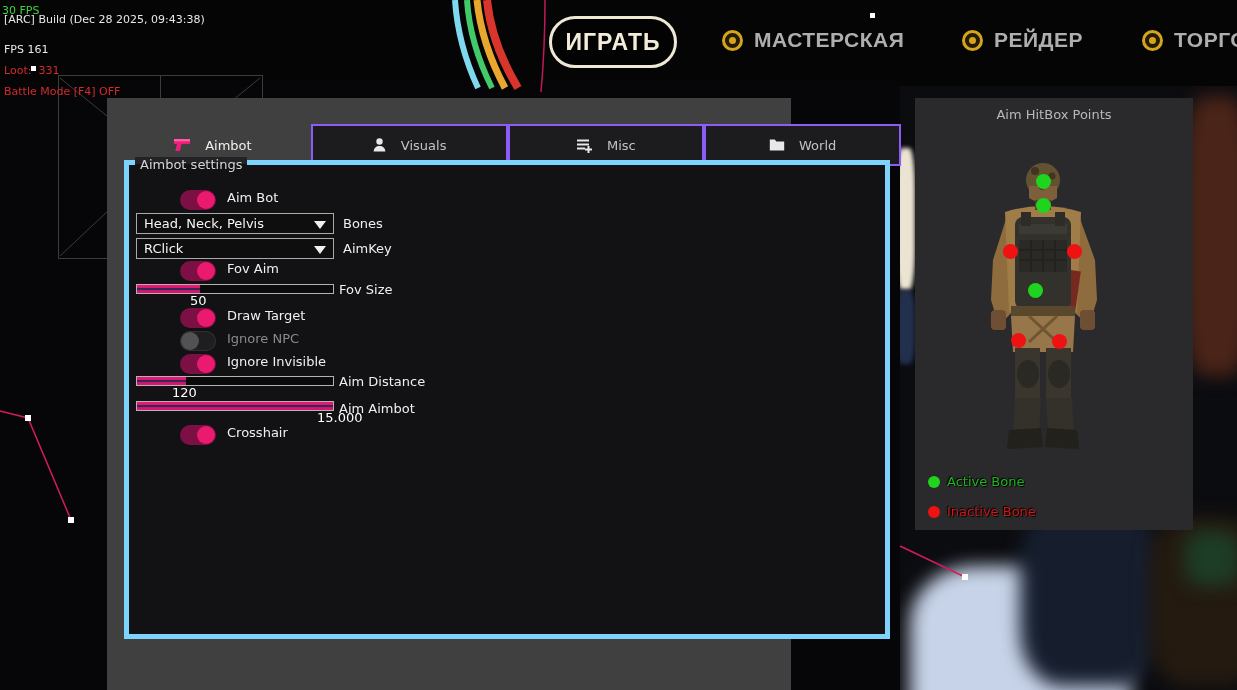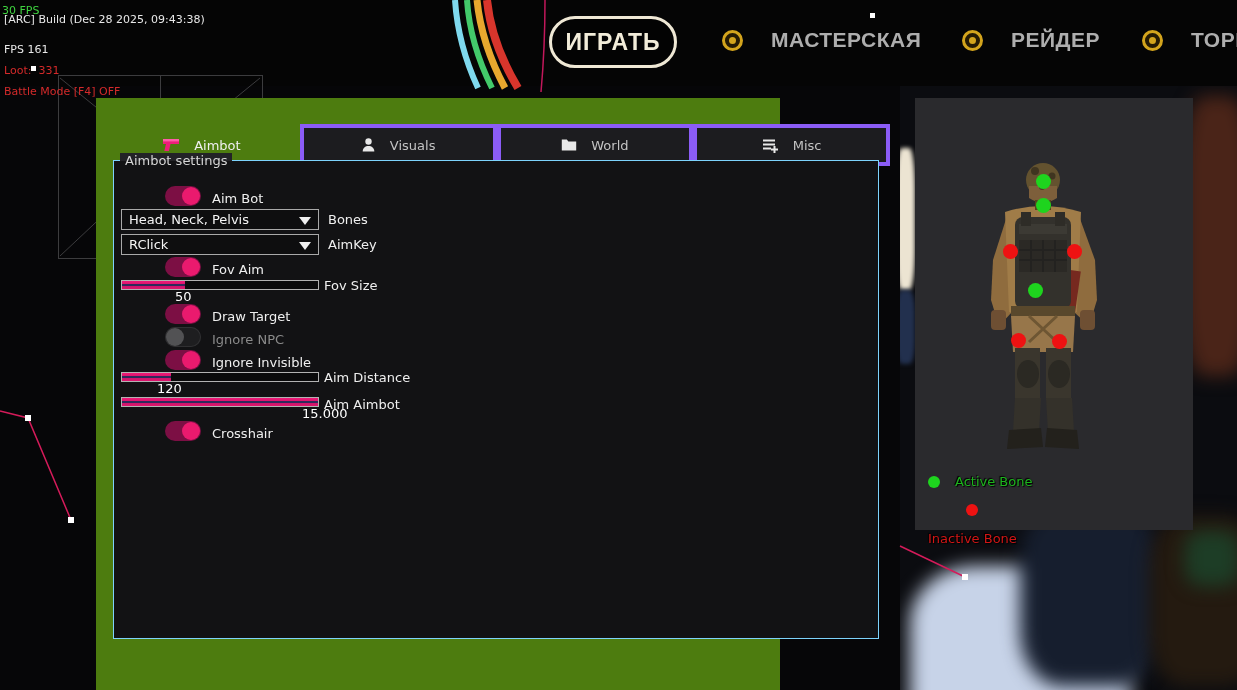--- a/index.html
+++ b/index.html
@@ -22,42 +22,42 @@
   .hud-red{color:#d42a2a;}
   #hud .l1{margin-top:10px;}
   #hud .l2{margin-top:10px;}
   #hud .l3{margin-top:1px;}
 
   
   #play-btn{left:549px;top:16px;width:128px;height:52px;border:3px solid #efe8d5;
     border-radius:28px;color:#f2ecd9;font-size:23px;font-weight:bold;
     display:flex;align-items:center;justify-content:center;letter-spacing:1px;
     font-family:"Liberation Sans",sans-serif;background:rgba(0,0,0,.25);box-sizing:border-box;}
-  .menu-item{top:28px;display:flex;align-items:center;gap:28px;color:#aeaeae;
+  .menu-item{top:28px;display:flex;align-items:center;gap:11px;color:#aeaeae;
     font-size:21px;font-weight:bold;font-family:"Liberation Sans",sans-serif;letter-spacing:.5px;}
   .coin{width:21px;height:21px;border-radius:50%;border:3px solid #d3a41d;background:#241a04;
     box-sizing:border-box;position:relative;flex:0 0 auto;}
   .coin::after{content:"";position:absolute;left:4px;top:4px;width:7px;height:7px;border-radius:50%;background:#d3a41d;}
 
   
-  #panel{left:96px;top:98px;width:684px;height:592px;background:#4d7c0f;}
+  #panel{left:107px;top:98px;width:684px;height:592px;background:#404040;}
   #tabs{left:7px;top:26px;width:787px;height:42px;display:flex;}
   .tab{width:196.75px;height:42px;display:flex;align-items:center;justify-content:center;
        gap:14px;font-size:13px;color:#c3c3c3;box-sizing:border-box;cursor:pointer;}
-  .tab.boxed{border:4px solid #8b5cf6;background:#1c1c1f;}
+  .tab.boxed{border:2px solid #8b5cf6;background:#1c1c1f;}
   .tab.active{color:#efefef;}
   .tab svg{display:block;}
 
-  #fieldset{left:17px;top:62px;width:766px;height:479px;border:1px solid #7dd3fc;
+  #fieldset{left:17px;top:62px;width:766px;height:479px;border:5px solid #7dd3fc;
             background:#121214;box-sizing:border-box;}
   #fieldset-legend{position:absolute;left:6px;top:-8px;padding:0 5px;font-size:13px;color:#d6d6d6;
             background:linear-gradient(180deg,#232327 50%,#121214 50%);}
 
   .ctl{position:absolute;left:7px;}
-  .toggle-row{display:flex;align-items:flex-end;height:20px;padding-left:44px;}
+  .toggle-row{display:flex;align-items:flex-start;height:20px;padding-left:44px;}
   .toggle{width:36px;height:20px;border-radius:10px;background:#7c0f44;position:relative;cursor:pointer;}
   .toggle .knob{position:absolute;right:1px;top:1px;width:18px;height:18px;border-radius:50%;background:#ea1a6e;}
   .toggle.off{background:#1e1e20;box-shadow:inset 0 0 0 1px #303032;}
   .toggle.off .knob{left:1px;right:auto;background:#525254;}
   .toggle-label{margin-left:11px;font-size:13px;color:#efefef;}
   .toggle-label.dim{color:#8a8a8a;}
 
   .dd-row{display:flex;align-items:center;}
   .dropdown{width:198px;height:21px;background:#0e0e0f;border:1px solid #a9a9a9;box-sizing:border-box;
     display:flex;align-items:center;color:#f5f5f5;font-size:13px;padding:0 7px;cursor:pointer;position:relative;}
@@ -70,21 +70,21 @@
   .slider .fill{height:100%;
     background:linear-gradient(180deg,#ee1a78 0%,#de156e 34%,#2e2a5c 35%,#2e2a5c 66%,#cf156b 68%,#de156e 100%);}
   .slider-value{position:absolute;top:9px;width:44px;text-align:left;font-size:13px;color:#fff;}
   .slider-label{position:absolute;left:203px;top:-2px;font-size:13px;color:#efefef;white-space:nowrap;}
 
   
   #hitbox{left:915px;top:98px;width:278px;height:432px;background:#2a2a2d;}
   #hitbox-title{left:0;top:9px;width:278px;text-align:center;font-size:13px;color:#b8b8b8;}
   #character{left:70px;top:62px;}
   .hit-dot{position:absolute;width:15px;height:15px;border-radius:50%;cursor:pointer;}
-  .legend-row{left:13px;display:flex;align-items:center;gap:15px;font-size:13px;
+  .legend-row{left:13px;display:flex;align-items:center;gap:7px;font-size:13px;
     text-shadow:1px 1px 1px #000,-1px -1px 1px #000;}
   .legend-dot{width:12px;height:12px;border-radius:50%;flex:0 0 auto;}
 </style>
 </head>
 <body>
 
 <div id="topbar" class="abs"></div>
 
 <div id="bg-right" class="abs">
   <div class="blob" style="left:-4px;top:62px;width:19px;height:142px;background:#ece4d2;filter:blur(2px);"></div>
@@ -165,37 +165,37 @@
       <span>Aimbot</span>
     </div>
     <div class="tab boxed">
       <svg width="15" height="16" viewBox="0 0 16 16">
         <circle cx="8" cy="4.2" r="3.4" fill="#e8e8e8"></circle>
         <path d="M1.8 15 c0-4 2.8-6 6.2-6 s6.2 2 6.2 6 Z" fill="#e8e8e8"></path>
       </svg>
       <span>Visuals</span>
     </div>
     <div class="tab boxed">
-      <svg width="16" height="14" viewBox="0 0 16 14">
-        <path d="M0.8 1.5 h5 l1.6 2 h7.8 v9 h-14.4 Z" fill="#e8e8e8"></path>
-      </svg>
-      <span>World</span>
-    </div>
-    <div class="tab boxed">
       <svg width="17" height="15" viewBox="0 0 17 15">
         <g fill="#e8e8e8">
           <rect x="1" y="1.5" width="12" height="2"></rect>
           <rect x="1" y="5.5" width="12" height="2"></rect>
           <rect x="1" y="9.5" width="8" height="2"></rect>
           <rect x="11.5" y="8" width="2" height="7"></rect>
           <rect x="9" y="10.5" width="7" height="2"></rect>
         </g>
       </svg>
       <span>Misc</span>
     </div>
+    <div class="tab boxed">
+      <svg width="16" height="14" viewBox="0 0 16 14">
+        <path d="M0.8 1.5 h5 l1.6 2 h7.8 v9 h-14.4 Z" fill="#e8e8e8"></path>
+      </svg>
+      <span>World</span>
+    </div>
   </div>
 
   <div id="fieldset" class="abs">
     <span id="fieldset-legend">Aimbot settings</span>
 
     <div class="ctl toggle-row" style="top:25px;">
       <div class="toggle">
           <div class="knob"></div>
         </div>
       <span class="toggle-label">Aim Bot</span>
@@ -272,20 +272,21 @@
     <div class="ctl toggle-row" style="top:260px;">
       <div class="toggle">
           <div class="knob"></div>
         </div>
       <span class="toggle-label">Crosshair</span>
     </div>
   </div>
 </div>
 
 <div id="hitbox" class="abs">
+  <div id="hitbox-title" class="abs">Aim HitBox Points</div>
 
   <svg id="character" class="abs" width="120" height="290" viewBox="0 0 120 290">
 
     <path d="M22 56 L8 100 L6 140 L14 166 L27 152 L31 90 Z" fill="#8f6c3e"></path>
     <path d="M94 56 L110 100 L112 140 L104 166 L89 152 L85 90 Z" fill="#8f6c3e"></path>
     <rect x="6" y="150" width="15" height="20" rx="4" fill="#6e4f33"></rect>
     <rect x="95" y="150" width="15" height="20" rx="4" fill="#6e4f33"></rect>
 
     <path d="M20 52 Q58 40 96 52 L92 152 Q58 162 24 152 Z" fill="#a07c48"></path>
 
@@ -331,17 +332,17 @@
       <div class="hit-dot abs" style="left: 151.5px; top: 145.5px; background: rgb(238, 18, 18);"></div>
       <div class="hit-dot abs" style="left: 112.5px; top: 184.5px; background: rgb(30, 212, 30);"></div>
       <div class="hit-dot abs" style="left: 95.5px; top: 234.5px; background: rgb(238, 18, 18);"></div>
       <div class="hit-dot abs" style="left: 136.5px; top: 235.5px; background: rgb(238, 18, 18);"></div>
     </div>
 
   <div class="abs legend-row" style="top:376px;">
     <span class="legend-dot" style="background:#1ed41e;"></span>
     <span style="color:#1db41d;">Active Bone</span>
   </div>
-  <div class="abs legend-row" style="top:406px;flex-direction:column;">
+  <div class="abs legend-row" style="top:406px;">
     <span class="legend-dot" style="background:#ee1212;"></span>
     <span style="color:#d11616;">Inactive Bone</span>
   </div>
 </div>
 
 </body></html>

